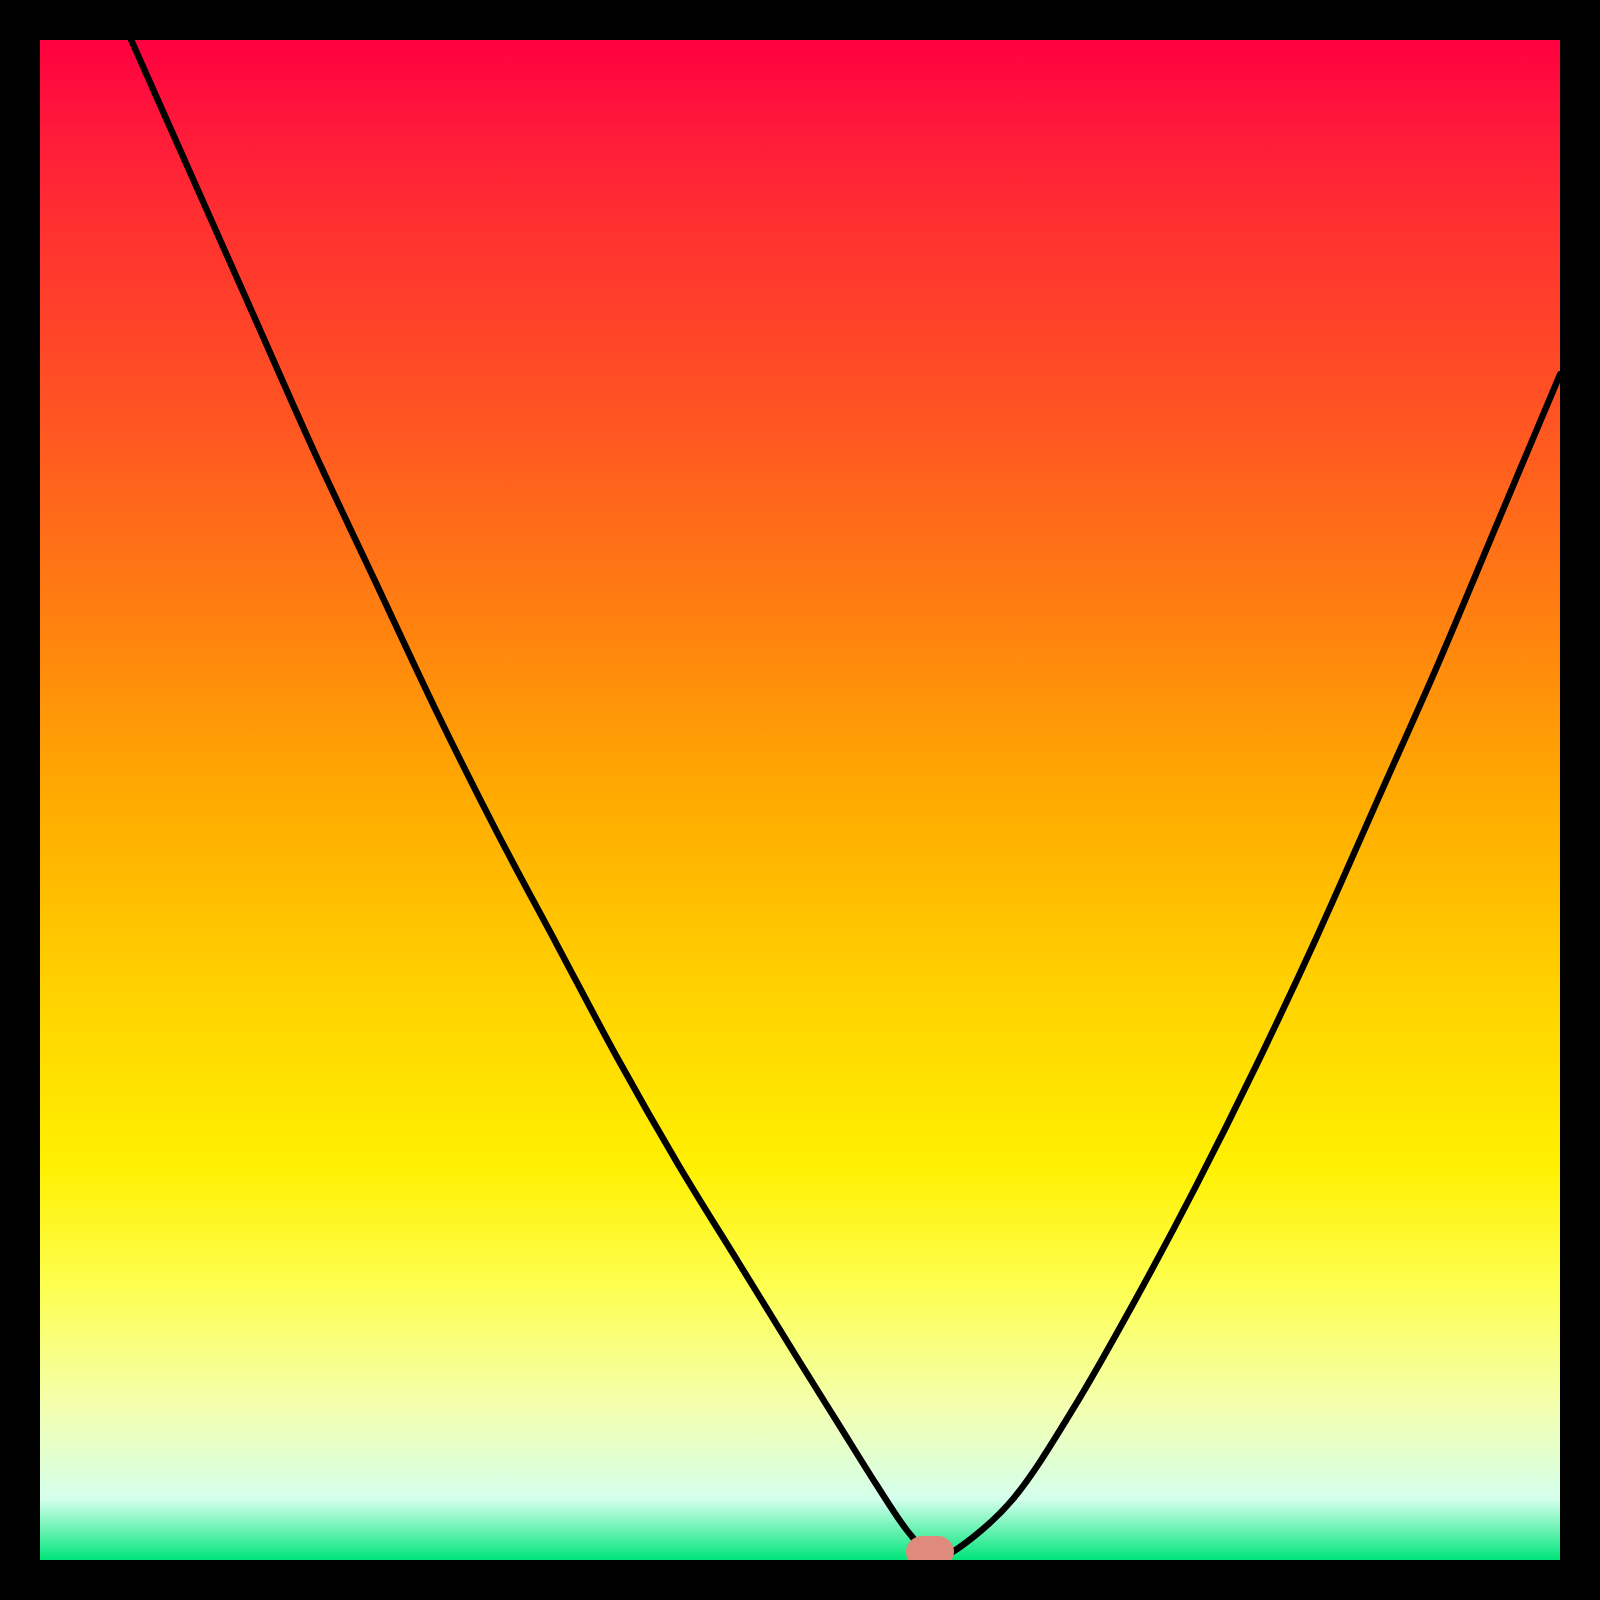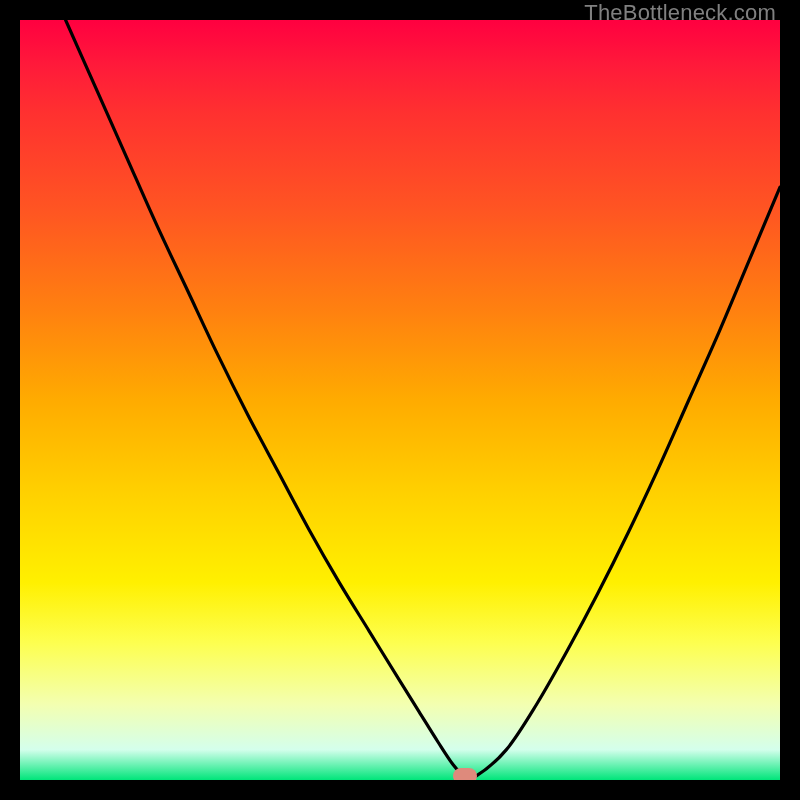--- a/index.html
+++ b/index.html
@@ -65,14 +65,13 @@
 <body>
 
 <div class="frame">
   <div class="plot-area">
     <div class="gradient-bg"></div>
     <svg class="curve-svg" viewBox="0 0 760 760" preserveAspectRatio="none">
       <path id="curve-path" fill="none" stroke="#000" stroke-width="3.2" stroke-linecap="round" stroke-linejoin="round" d="M 45.60 0.00 C 50.67 11.40, 65.87 45.60, 76.00 68.40 C 86.13 91.20, 96.27 114.00, 106.40 136.80 C 116.53 159.60, 126.67 183.03, 136.80 205.20 C 146.93 227.37, 157.07 248.27, 167.20 269.80 C 177.33 291.33, 187.47 313.50, 197.60 334.40 C 207.73 355.30, 217.87 375.57, 228.00 395.20 C 238.13 414.83, 248.27 433.20, 258.40 452.20 C 268.53 471.20, 278.67 490.83, 288.80 509.20 C 298.93 527.57, 309.07 545.30, 319.20 562.40 C 329.33 579.50, 339.47 595.33, 349.60 611.80 C 359.73 628.27, 371.77 647.90, 380.00 661.20 C 388.23 674.50, 392.67 681.47, 399.00 691.60 C 405.33 701.73, 412.30 713.13, 418.00 722.00 C 423.70 730.87, 428.77 739.10, 433.20 744.80 C 437.63 750.50, 440.80 754.30, 444.60 756.20 C 448.40 758.10, 449.03 760.63, 456.00 756.20 C 462.97 751.77, 476.27 741.63, 486.40 729.60 C 496.53 717.57, 506.67 700.47, 516.80 684.00 C 526.93 667.53, 537.07 649.17, 547.20 630.80 C 557.33 612.43, 567.47 593.43, 577.60 573.80 C 587.73 554.17, 597.87 533.90, 608.00 513.00 C 618.13 492.10, 628.27 470.57, 638.40 448.40 C 648.53 426.23, 658.67 402.80, 668.80 380.00 C 678.93 357.20, 689.07 335.03, 699.20 311.60 C 709.33 288.17, 719.47 263.47, 729.60 239.40 C 739.73 215.33, 754.93 179.23, 760.00 167.20"></path>
     </svg>
     <div id="marker" class="marker" style="left: 444.6px; top: 756.2px;"></div>
   </div>
-  <div class="watermark">TheBottleneck.com</div>
 </div>
 
 </body></html>

